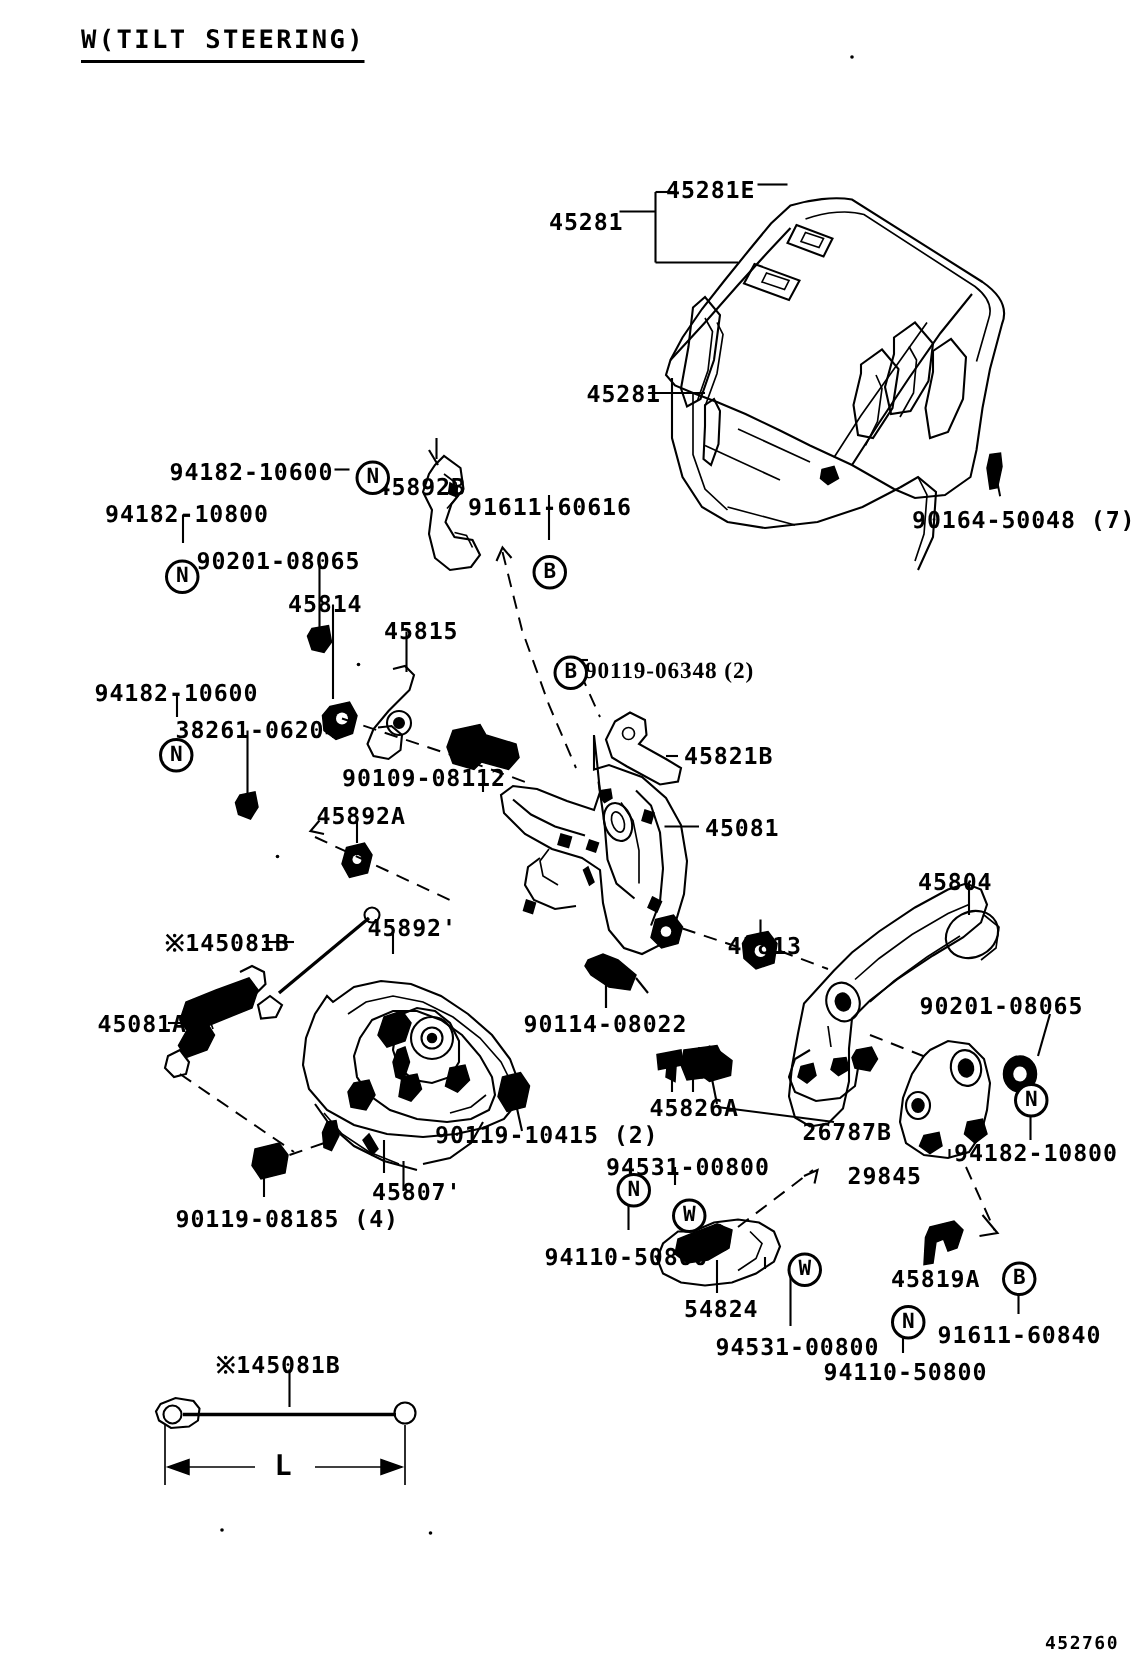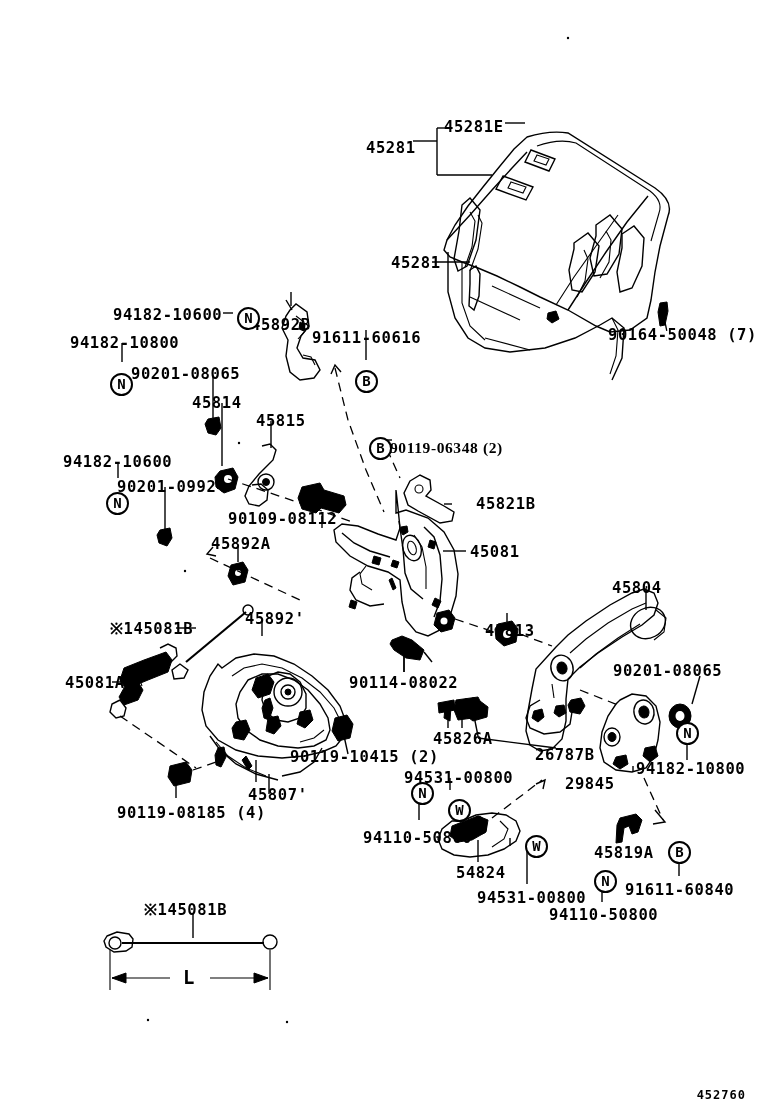--- a/index.html
+++ b/index.html
@@ -61,20 +61,21 @@
   .ln-thin{stroke:#000;stroke-width:1.1px;fill:none;}
   .ln-dash{stroke:#000;stroke-width:1.3px;fill:none;stroke-dasharray:9 6;}
   .ln-thick{stroke:#000;stroke-width:2.2px;fill:none;}
   .fillblk{fill:#000;stroke:#000;stroke-width:1px;}
 </style>
 </head>
 <body>
 
 <div id="page">
 
+  <div id="title">W(TILT STEERING)</div>
 
   <svg class="art" viewBox="0 0 760 1112">
 
     <g>
       <path class="ln" d="M413 141 H437"></path>
       <path class="ln" d="M437 128 V175"></path>
       <path class="ln" d="M437 128 H450"></path>
       <path class="ln" d="M437 175 H492"></path>
       <path class="ln" d="M505 123 H525"></path>
     </g>
@@ -422,32 +423,32 @@
     <circle cx="148" cy="1020" r="1.2" fill="#000"></circle>
     <circle cx="287" cy="1022" r="1.2" fill="#000"></circle>
   </svg>
 
   <div class="lbl" id="dim-L" style="left:183px; top:968px; font-size:19px;">L</div>
 
   <div id="callout-layer">
       <div class="lbl" style="left: 366px; top: 141px;"><span>45281</span></div>
       <div class="lbl" style="left: 444px; top: 120px;"><span>45281E</span></div>
       <div class="lbl" style="left: 391px; top: 256px;"><span>45281</span></div>
-      <div class="lbl" style="left: 608px; top: 328px;"><span>90164-50048 (7)</span></div>
+      <div class="lbl" style="left: 608px; top: 340px;"><span>90164-50048 (7)</span></div>
       <div class="lbl" style="left: 251px; top: 278px; margin-top: 40px;"><span>45892B</span></div>
       <div class="lbl" style="left: 113px; top: 308px;"><span>94182-10600</span></div>
       <div class="lbl" style="left: 312px; top: 318px; margin-top: 13px;"><span>91611-60616</span></div>
       <div class="lbl" style="left: 70px; top: 336px;"><span>94182-10800</span></div>
       <div class="lbl" style="left: 131px; top: 367px;"><span>90201-08065</span></div>
       <div class="lbl" style="left: 192px; top: 396px;"><span>45814</span></div>
       <div class="lbl" style="left: 256px; top: 414px;"><span>45815</span></div>
       <div class="lbl" style="left: 390px; top: 440px; font-family: Liberation Serif, serif;"><span>90119-06348 (2)</span></div>
       <div class="lbl" style="left: 63px; top: 455px;"><span>94182-10600</span></div>
-      <div class="lbl" style="left: 117px; top: 480px;"><span>90201-09924</span></div>
-      <div class="lbl" style="left: 456px; top: 497px; margin-left: 20px;"><span>45821B</span></div>
+      <div class="lbl" style="left: 117px; top: 480px;"><span>38261-06204</span></div>
+      <div class="lbl" style="left: 456px; top: 497px;"><span>45821B</span></div>
       <div class="lbl" style="left: 228px; top: 512px;"><span>90109-08112</span></div>
       <div class="lbl" style="left: 470px; top: 545px;"><span>45081</span></div>
       <div class="lbl" style="left: 211px; top: 537px;"><span>45892A</span></div>
       <div class="lbl" style="left: 612px; top: 581px;"><span>45804</span></div>
       <div class="lbl" style="left: 485px; top: 606px; margin-top: 18px;"><span>45813</span></div>
       <div class="lbl" style="left: 245px; top: 612px;"><span>45892'</span></div>
       <div class="lbl" style="left: 110px; top: 622px;"><span>※</span><span>145081B</span></div>
       <div class="lbl" style="left: 613px; top: 664px;"><span>90201-08065</span></div>
       <div class="lbl" style="left: 65px; top: 676px;"><span>45081A</span></div>
       <div class="lbl" style="left: 349px; top: 676px;"><span>90114-08022</span></div>

